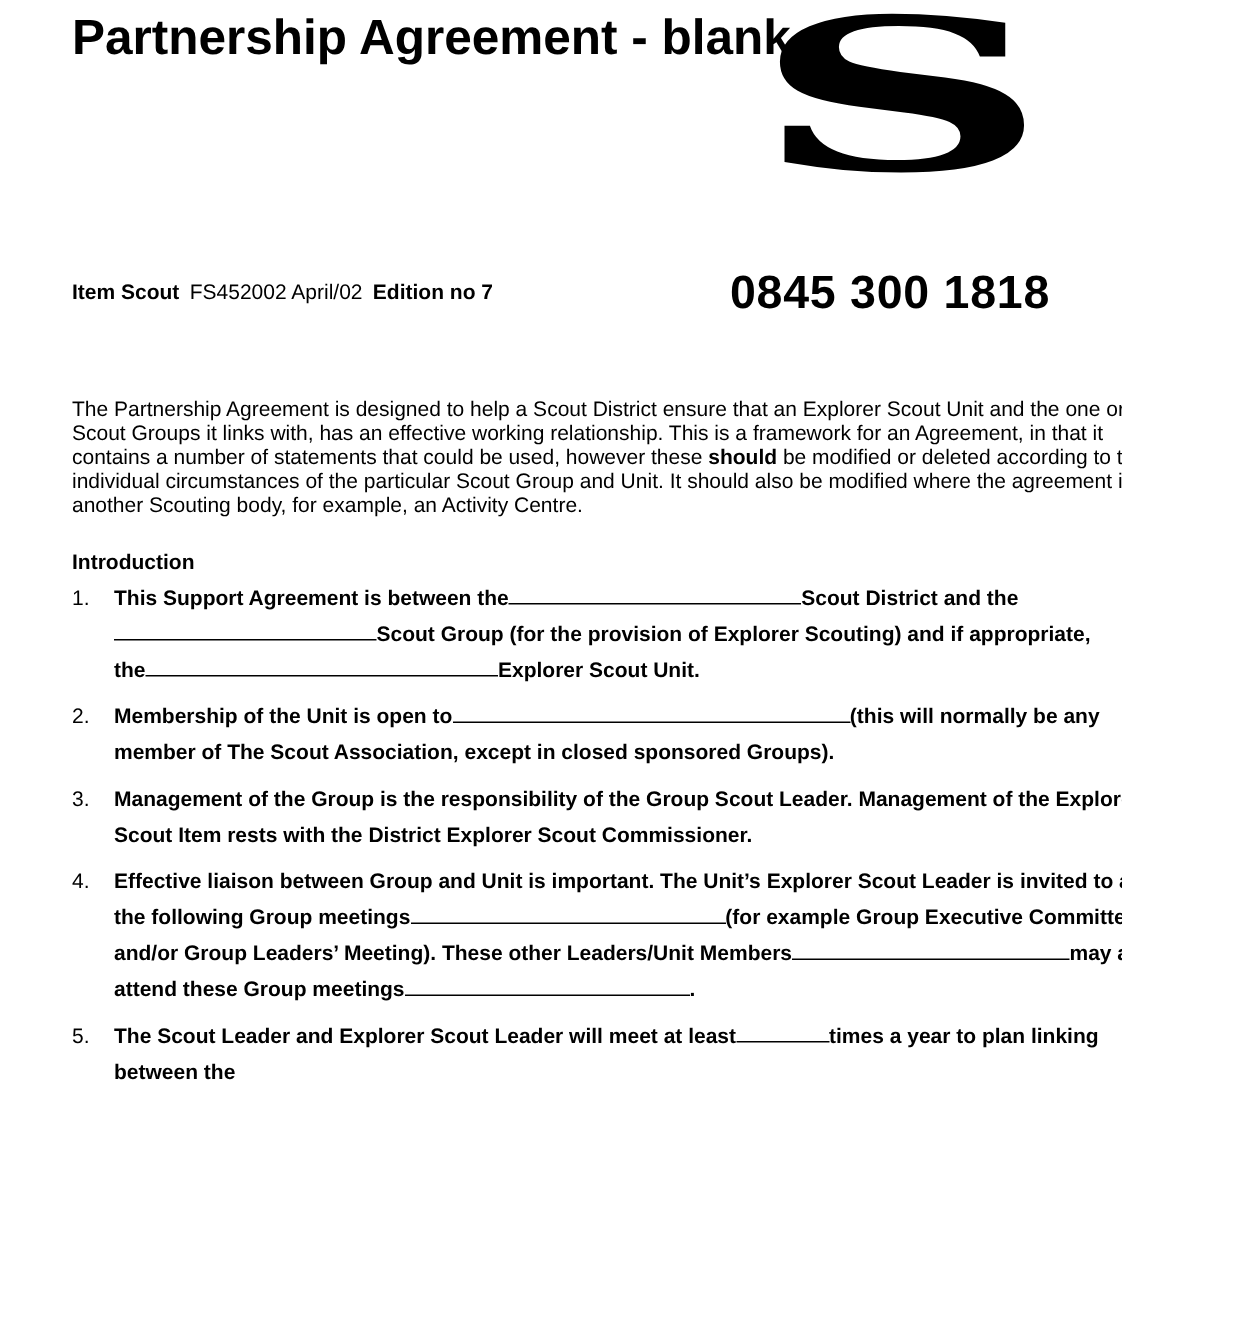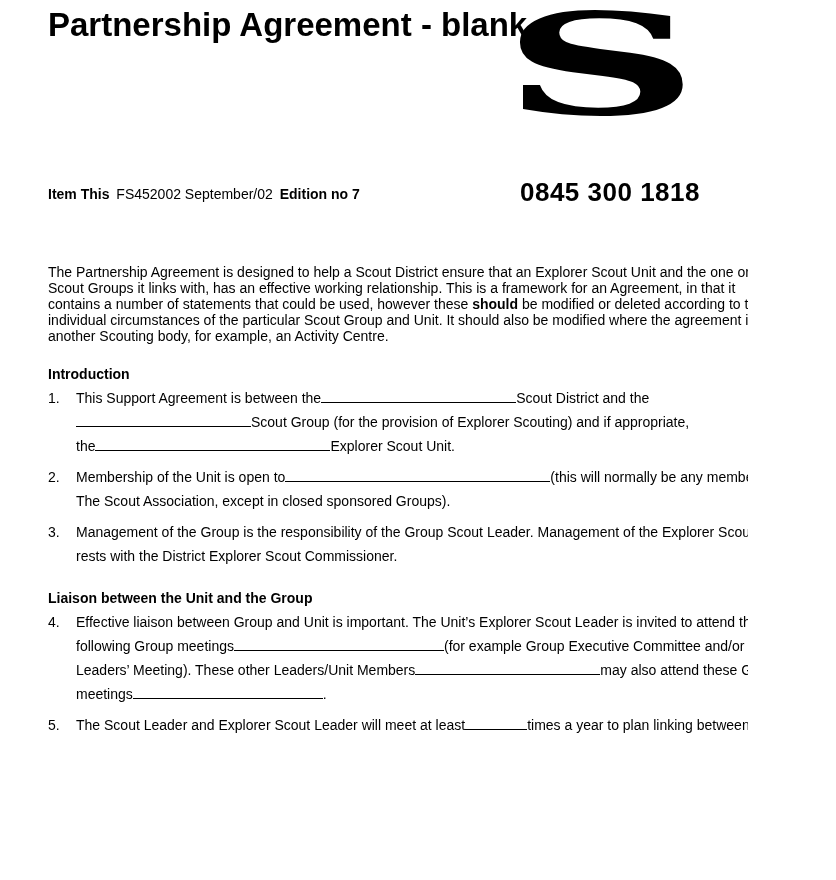--- a/index.html
+++ b/index.html
@@ -41,21 +41,21 @@
     font-size: 14px;
     line-height: 17px;
     white-space: nowrap;
   }
   .code-line .bold { font-weight: bold; }
   .code-line .val { margin: 0 3px; }
   .phone {
     position: absolute;
     right: 48px;
     top: 177px;
-    font-size: 26px;
+    font-size: 31px;
     font-weight: bold;
     letter-spacing: 0.5px;
   }
   .content {
     position: absolute;
     left: 48px;
     top: 264px;
     width: 742px;
     font-size: 14px;
   }
@@ -67,58 +67,57 @@
     font-size: 14px;
     line-height: 20px;
     font-weight: bold;
   }
   .list-item {
     display: flex;
     margin: 0 0 7px 0;
     line-height: 24px;
   }
   .list-item .num { flex: none; width: 28px; }
-  .list-item .li-text { flex: 1; }
+  .list-item .li-text { flex: 1; font-weight: bold; }
   .blank {
     display: inline-block;
     height: 14px;
     border-bottom: 1px solid #000;
     vertical-align: baseline;
   }
   .nw { white-space: nowrap; }
   strong.u { font-weight: bold; }
 </style>
 </head>
 <body>
 
 <div class="page">
   <h1 class="doc-title">Partnership Agreement - blank</h1>
   <div class="logo-s">S</div>
   <div class="code-line">
-    <span class="bold">Item This</span>
-    <span class="val">FS452002 September/02</span>
+    <span class="bold">Item Scout</span>
+    <span class="val">FS452002 April/02</span>
     <span class="bold">Edition no 7</span>
   </div>
   <div class="phone">0845 300 1818</div>
   <div class="content" id="content">
       <p class="para tight">The Partnership Agreement is designed to help a Scout District ensure that an Explorer Scout Unit and the one or more Scout Groups it links with, has an effective working relationship. This is a framework for an Agreement, in that it contains a number of statements that could be used, however these <strong class="u">should</strong> be modified or deleted according to the individual circumstances of the particular Scout Group and Unit. It should also be modified where the agreement is with another Scouting body, for example, an Activity Centre.</p>
       <h3 class="sec">Introduction</h3>
       <div class="list-item">
         <span class="num">1.</span>
         <span class="li-text">This Support Agreement is between <span class="nw">the<span class="blank" style="width: 195px;"></span></span>Scout District and the <span class="blank" style="width: 175px;"></span>Scout Group (for the provision of Explorer Scouting) and if appropriate, <span class="nw">the<span class="blank" style="width: 235px;"></span></span>Explorer Scout Unit.</span>
       </div>
       <div class="list-item">
         <span class="num">2.</span>
         <span class="li-text">Membership of the Unit is open <span class="nw">to<span class="blank" style="width: 265px;"></span></span>(this will normally be any member of The Scout Association, except in closed sponsored Groups).</span>
       </div>
       <div class="list-item">
         <span class="num">3.</span>
         <span class="li-text">Management of the Group is the responsibility of the Group Scout Leader. Management of the Explorer Scout Item rests with the District Explorer Scout Commissioner.</span>
       </div>
-      <h3 class="sec">Liaison between the Unit and the Group</h3>
       <div class="list-item">
         <span class="num">4.</span>
         <span class="li-text">Effective liaison between Group and Unit is important. The Unit’s Explorer Scout Leader is invited to attend the following Group <span class="nw">meetings<span class="blank" style="width: 210px;"></span></span>(for example Group Executive Committee and/or Group Leaders’ Meeting). These other Leaders/Unit <span class="nw">Members<span class="blank" style="width: 185px;"></span></span>may also attend these Group <span class="nw">meetings<span class="blank" style="width: 190px;"></span>.</span></span>
       </div>
       <div class="list-item">
         <span class="num">5.</span>
         <span class="li-text">The Scout Leader and Explorer Scout Leader will meet at <span class="nw">least<span class="blank" style="width: 62px;"></span></span>times a year to plan linking between the</span>
       </div>
     </div>
 </div>

